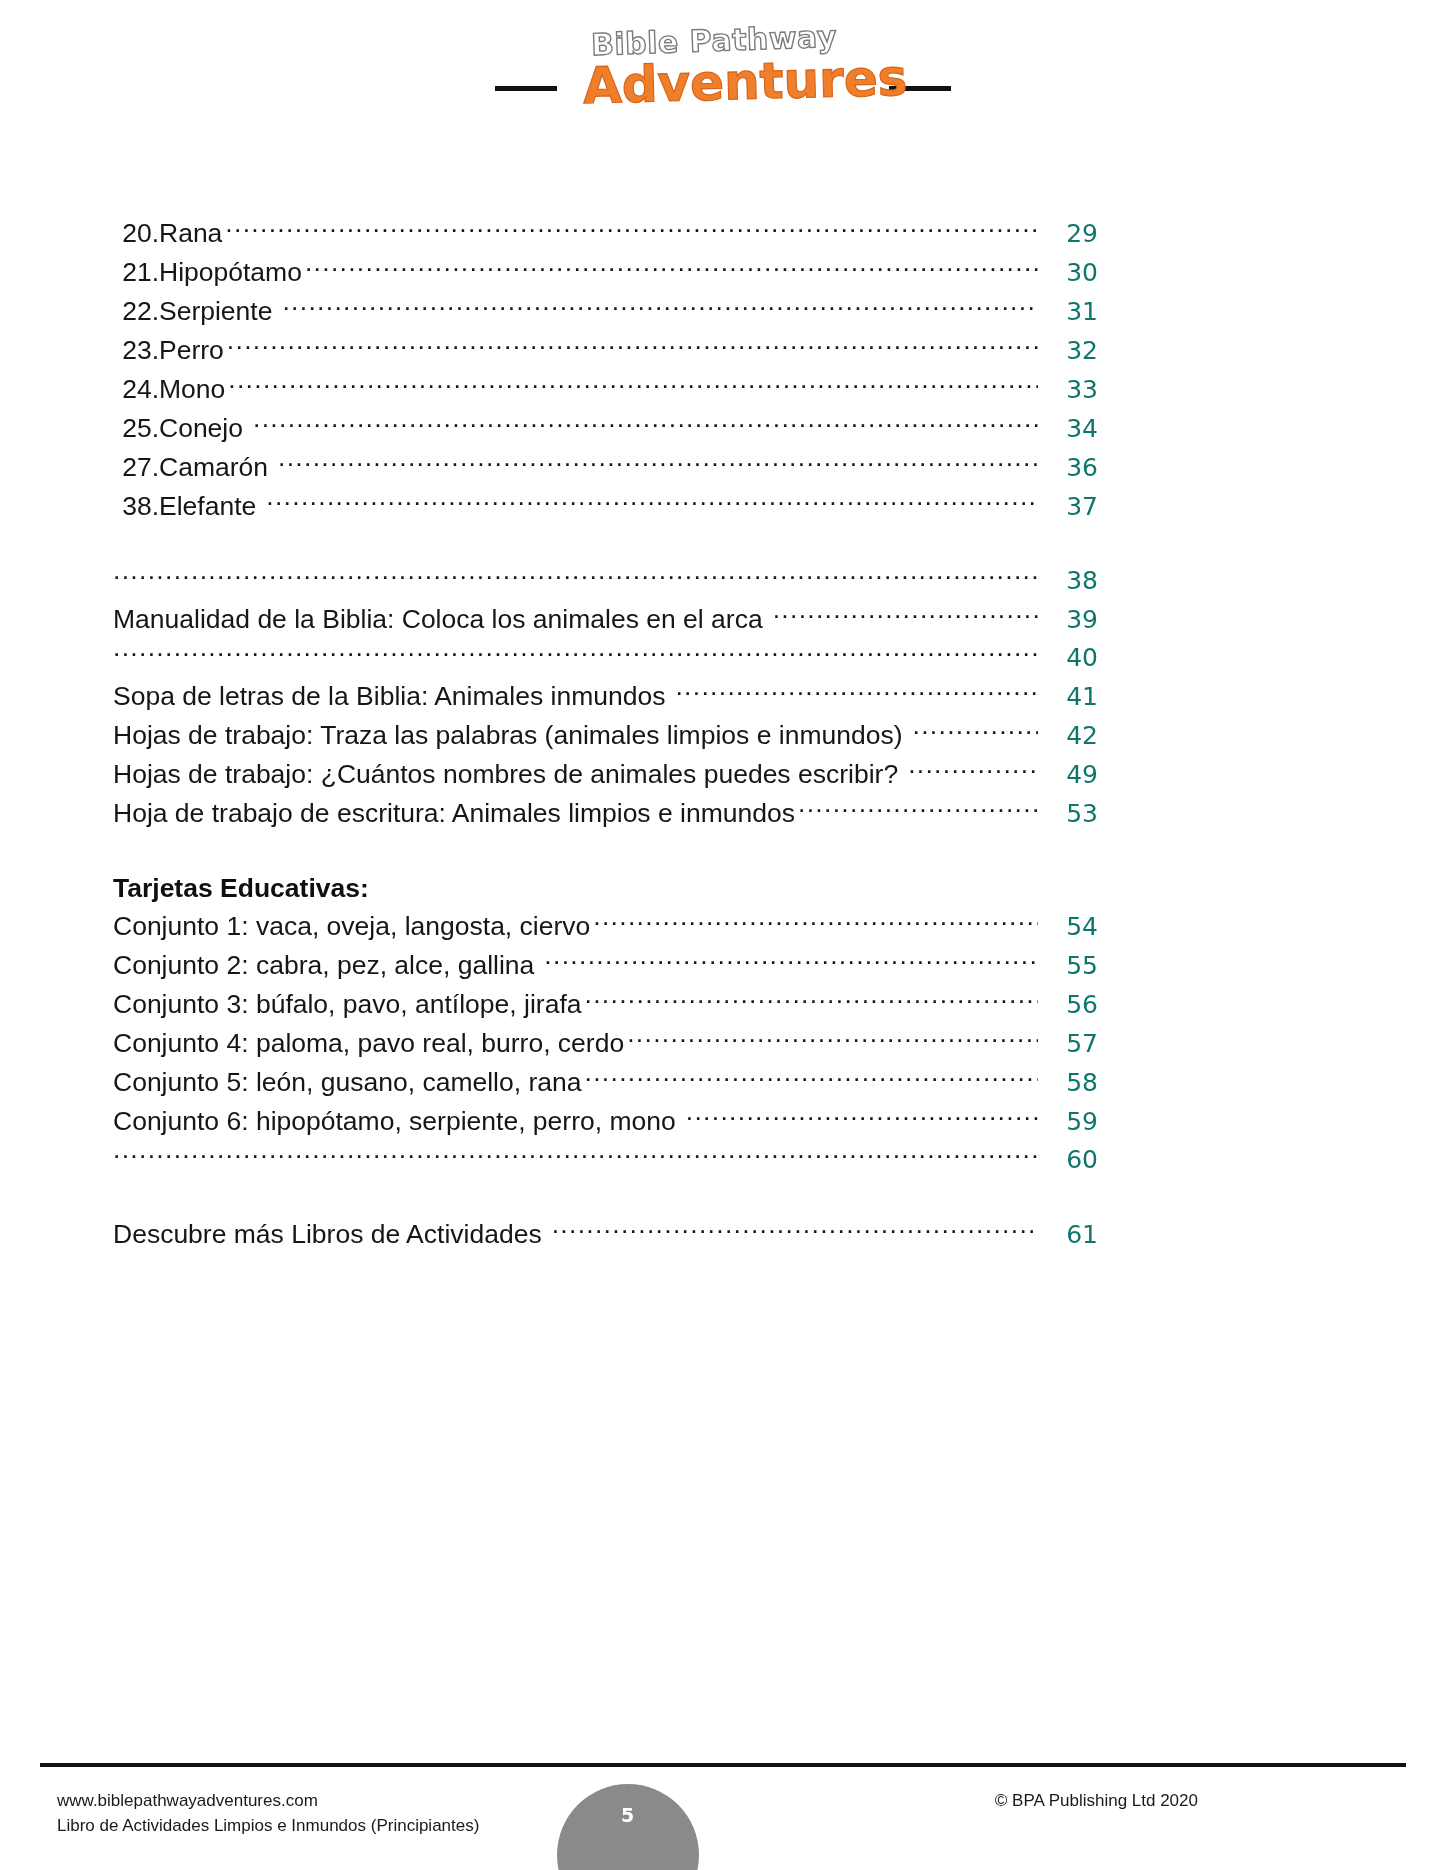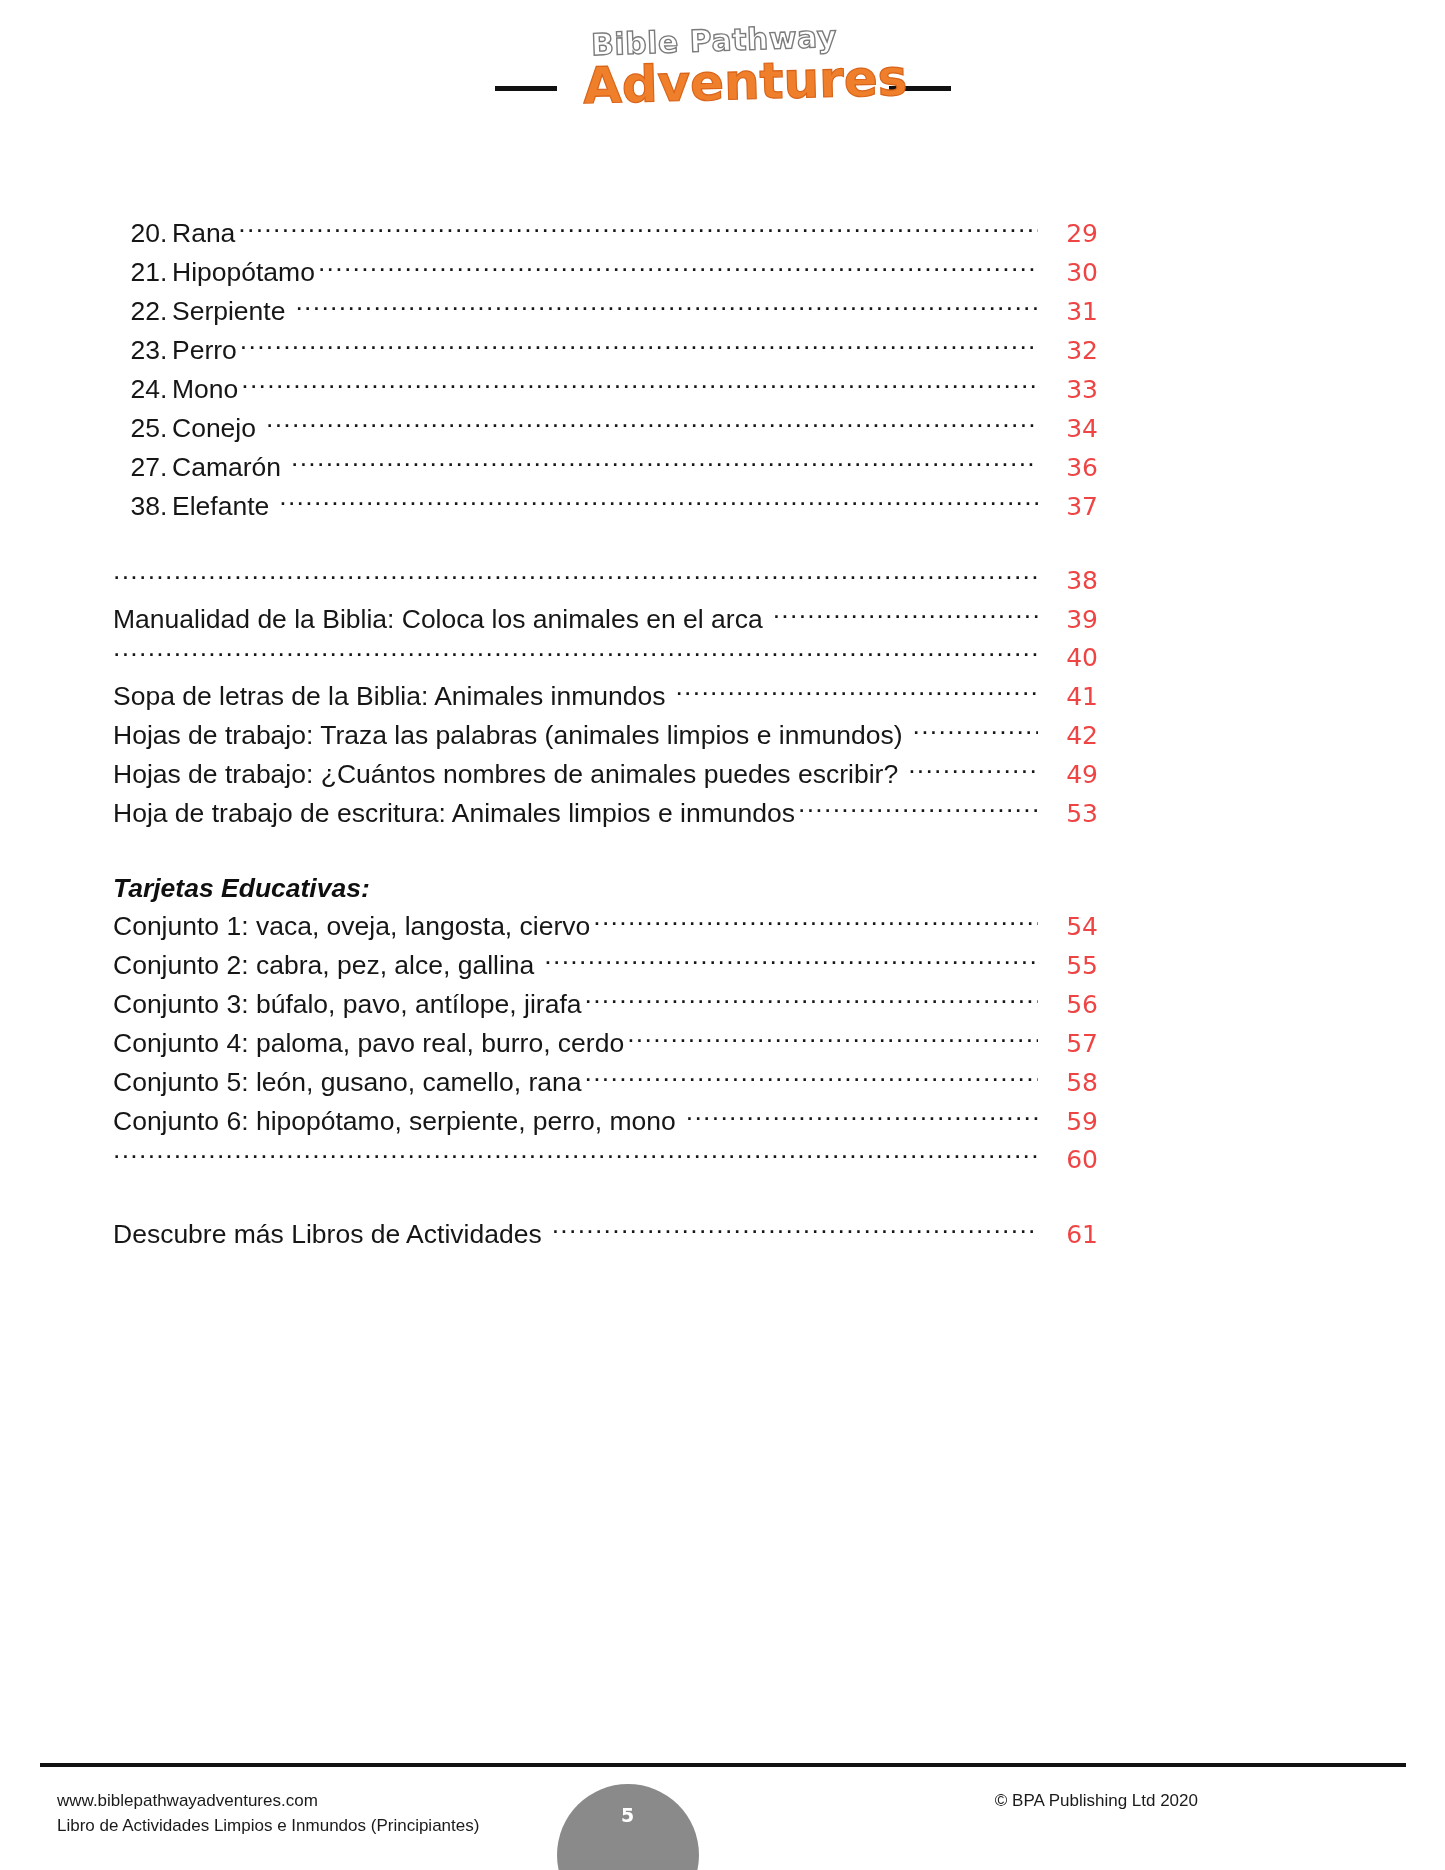--- a/index.html
+++ b/index.html
@@ -85,22 +85,21 @@
     width: 100%;
     font-family: "Liberation Sans", sans-serif;
     font-size: 26.5px;
     line-height: 38px;
     color: #161616;
     white-space: nowrap;
   }
   .toc-row .num {
     flex: 0 0 auto;
     width: 46px;
-    text-align: center;
-    margin-left: 13px;
+    text-align: right;
   }
   .toc-row .label {
     flex: 0 0 auto;
     padding-right: 3px;
   }
   .toc-row .leader {
     flex: 1 1 auto;
     overflow: hidden;
     min-width: 10px;
     position: relative;
@@ -116,34 +115,33 @@
     left: 0;
     bottom: 0;
     white-space: nowrap;
   }
   .toc-row .pg {
     flex: 0 0 auto;
     width: 52px;
     text-align: right;
     font-family: "DejaVu Sans", sans-serif;
     font-size: 25px;
-    color: #ef4444;
+    color: #0f766e;
     padding-left: 8px;
   }
   .toc-row.gap-before { margin-top: 36px; }
   .toc-row.pad-leader .label { padding-right: 10px; }
 
   .section-head {
     font-family: "Liberation Sans", sans-serif;
     font-size: 26.5px;
     line-height: 38px;
     font-weight: 700;
     color: #0f0f0f;
     margin-top: 36px;
-    font-style: italic;
   }
 
   
   .footer-rule {
     position: absolute;
     left: 40px;
     top: 1763px;
     width: 1366px;
     height: 4px;
     background: #111111;

